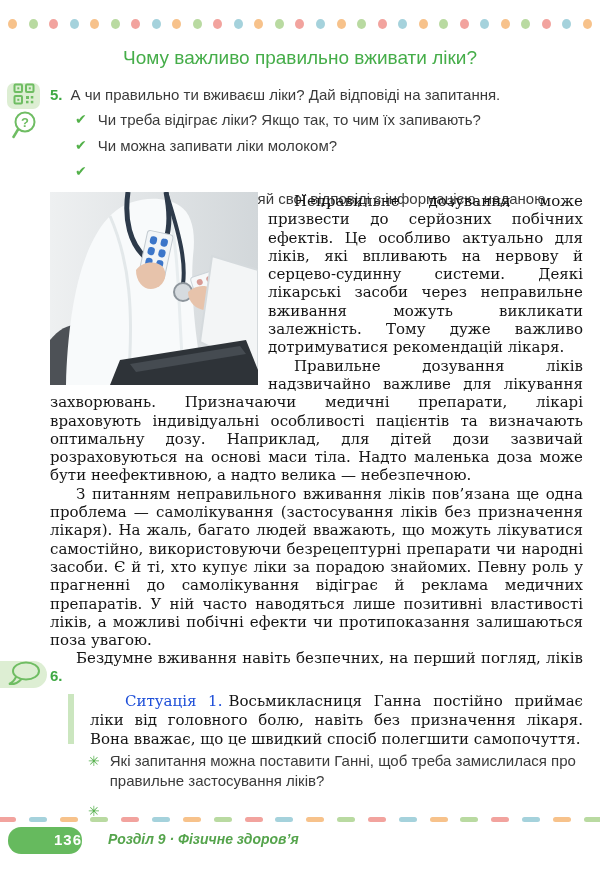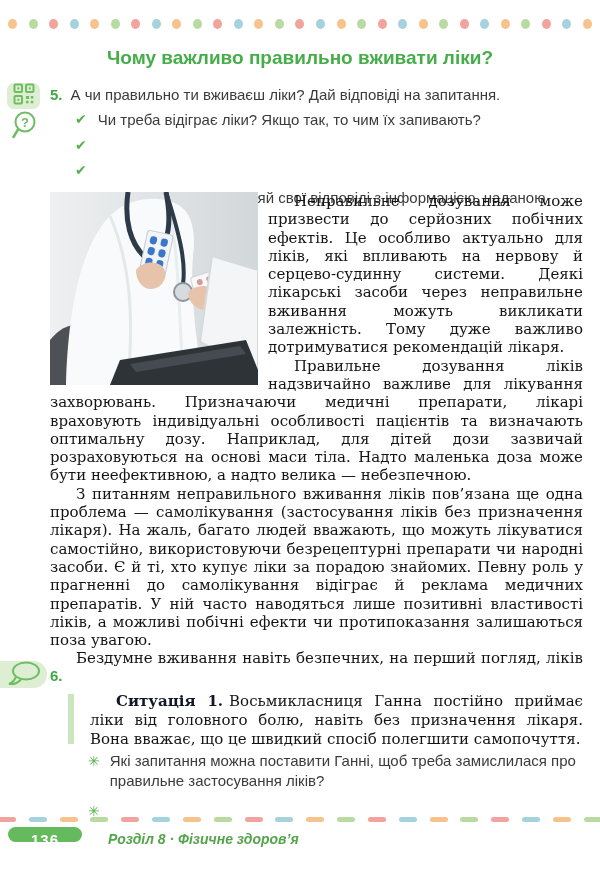--- a/index.html
+++ b/index.html
@@ -5,21 +5,21 @@
   html,body{margin:0;padding:0;background:#fff;}
   .page{position:relative;width:600px;height:878px;background:#ffffff;overflow:hidden;
         font-family:"Liberation Sans",sans-serif;}
 
   
   .top-dots{position:absolute;top:19px;left:8px;right:8px;display:flex;justify-content:space-between;}
   .dot{width:9px;height:10px;border-radius:50%;}
 
   
   .page-title{position:absolute;top:47px;left:0;width:100%;text-align:center;
-              font-size:19px;font-weight:bold;color:#45ad49;margin:0;}
+              font-size:19px;font-weight:normal;color:#45ad49;margin:0;}
 
   
   .icon-pill-qr{position:absolute;left:7px;top:83px;width:33px;height:26px;background:#ddeed3;
                 border-radius:7px;display:flex;align-items:center;justify-content:center;}
   .magnifier-wrap{position:absolute;left:10px;top:110px;}
   .bubble-pill{position:absolute;left:0;top:661px;width:47px;height:27px;background:#ddeed3;
                border-radius:0 14px 14px 0;display:flex;align-items:center;justify-content:center;}
 
   
   .task5{position:absolute;left:50px;top:86px;width:533px;color:#3b3b3b;font-size:15px;}
@@ -38,33 +38,33 @@
   .article p{margin:0;text-indent:26px;}
 
   
   .task6{position:absolute;left:50px;top:667px;width:533px;color:#3b3b3b;font-size:15px;display:flex;}
 
   
   .situation-bar{position:absolute;left:68px;top:694px;width:6px;height:50px;background:#cbe6bf;}
   .situation{position:absolute;left:90px;top:692px;width:493px;
              font-family:"DejaVu Serif","Liberation Serif",serif;font-size:15px;line-height:1.26;
              color:#141414;text-align:justify;text-indent:26px;margin:0;}
-  .situation-label{color:#0f172a;font-weight:bold;margin-right:6px;}
+  .situation-label{color:#1d4ed8;font-weight:normal;margin-right:6px;margin-left:9px;}
 
   
   .bullets{position:absolute;left:88px;top:751px;width:495px;}
   .bullet-row{display:flex;font-size:15px;color:#3b3b3b;line-height:1.35;margin-bottom:9px;}
   .bullet-glyph{color:#57b14e;margin-right:10px;font-size:14px;line-height:1.45;}
 
   
   .footer-dashes{position:absolute;left:0;top:817px;width:600px;display:flex;
                  justify-content:space-between;overflow:hidden;}
   .dash{flex:0 0 18px;height:5px;border-radius:3px;margin:0 -2px;}
-  .page-badge{position:absolute;left:8px;top:827px;width:74px;height:15px;background:#66ba5e;
-              border-radius:13px;color:#fff;font-weight:bold;font-size:15px;text-align:center;
+  .page-badge{position:absolute;left:8px;top:827px;width:74px;height:27px;background:#66ba5e;
+              border-radius:13px;color:#fff;font-weight:bold;font-size:15px;text-align:right;
               line-height:25px;letter-spacing:1px;}
   .chapter{position:absolute;left:108px;top:831px;font-size:14px;font-style:italic;
            font-weight:bold;color:#55a44c;}
 </style>
 </head>
 <body>
 
 <div class="page">
 
   <div class="top-dots">
@@ -133,20 +133,21 @@
     <div class="task-line">
       <span class="task-num">5.</span>
       <span>А чи правильно ти вживаєш ліки? Дай відповіді на запитання.</span>
     </div>
     <div class="check-row">
       <span class="check">✔</span>
       <span>Чи треба відіграє ліки? Якщо так, то чим їх запивають?</span>
     </div>
     <div class="check-row">
       <span class="check">✔</span>
+      <span>Чи можна запивати ліки молоком?</span>
     </div>
     <div class="check-row">
       <span class="check">✔</span>
     </div>
     <div class="video-note">Переглянь відео та порівняй свої відповіді з інформацією, наданою фахівцем.</div>
   </div>
 
   <div class="article">
     <div class="photo-wrap">
 
@@ -242,15 +243,15 @@
       <span class="dash" style="background: rgb(242, 163, 158);"></span>
       <span class="dash" style="background: rgb(165, 210, 220);"></span>
       <span class="dash" style="background: rgb(247, 194, 139);"></span>
       <span class="dash" style="background: rgb(185, 218, 161);"></span>
       <span class="dash" style="background: rgb(242, 163, 158);"></span>
       <span class="dash" style="background: rgb(165, 210, 220);"></span>
       <span class="dash" style="background: rgb(247, 194, 139);"></span>
       <span class="dash" style="background: rgb(185, 218, 161);"></span>
     </div>
   <div class="page-badge">136</div>
-  <div class="chapter">Розділ 8 · Фізичне здоров’я</div>
+  <div class="chapter">Розділ 9 · Фізичне здоров’я</div>
 
 </div>
 
 </body></html>

